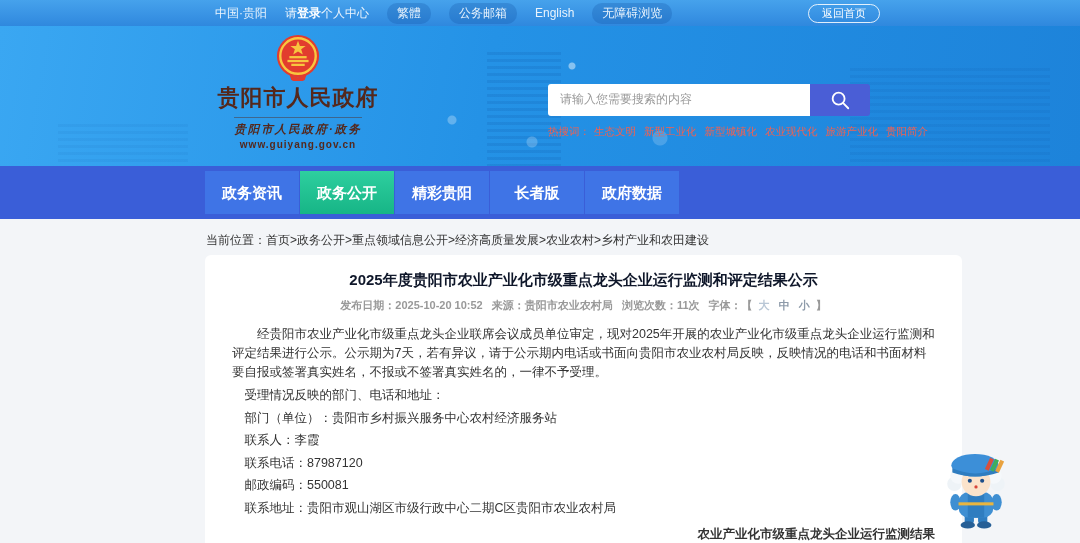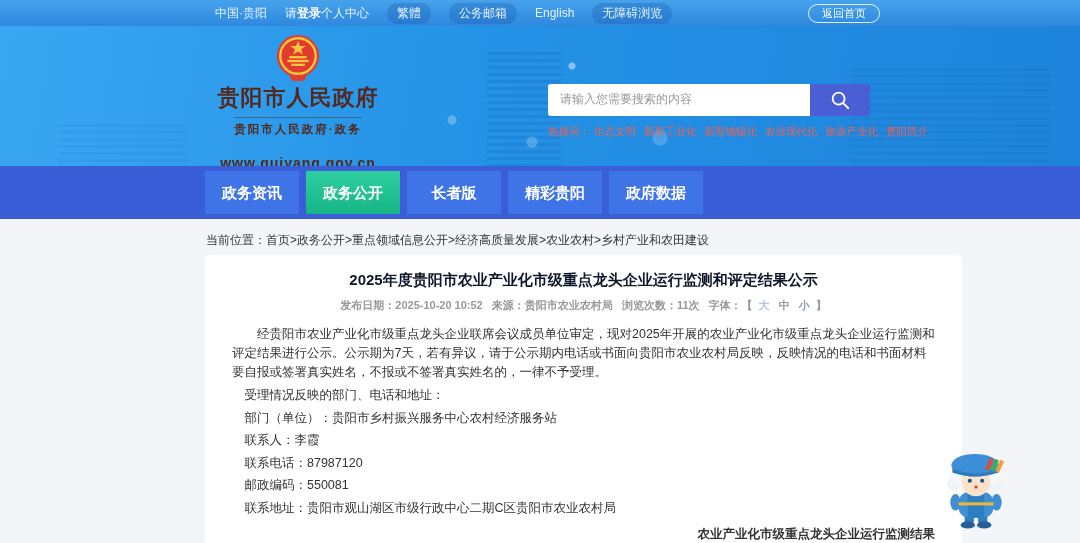--- a/index.html
+++ b/index.html
@@ -40,44 +40,44 @@
     radial-gradient(circle at 452px 94px, rgba(255,255,255,.28) 0 4px, transparent 5px),
     radial-gradient(circle at 532px 116px, rgba(255,255,255,.22) 0 5px, transparent 6px),
     radial-gradient(circle at 660px 112px, rgba(255,255,255,.18) 0 7px, transparent 8px); }
 
   .logo { position:absolute; left:208px; top:7px; width:180px; text-align:center; color:#54281c; }
   .logo svg { display:block; margin:0 auto; }
   .site-name { font-size:22px; font-weight:bold; letter-spacing:1px; white-space:nowrap; margin-top:2px; }
   .site-sub {
     display:inline-block; margin-top:4px; padding-top:4px;
     border-top:1px solid rgba(84,40,28,.45);
-    font-size:11.5px; font-weight:bold; letter-spacing:2px; white-space:nowrap;
-  }
-  .site-url { font-size:14px; font-weight:bold; letter-spacing:1px; margin-top:18px; }
+    font-size:11.5px; font-weight:bold; letter-spacing:2px; white-space:nowrap;font-style:italic;
+  }
+  .site-url { font-size:10px; font-weight:bold; letter-spacing:1px; margin-top:2px; }
 
   .search { position:absolute; left:548px; top:58px; }
   .search-row { display:flex; }
   .search-input {
     width:262px; height:32px; border:none; outline:none;
     border-radius:3px 0 0 3px; padding:0 12px; font-size:12px; color:#333;
     font-family:Liberation Mono, monospace;
   }
   .search-input::placeholder { color:#999; }
   .search-btn {
     width:60px; height:32px; border:none; background:#4a5ed6;
     border-radius:0 3px 3px 0; display:flex; align-items:center; justify-content:center; cursor:pointer;
   }
   .hot-row { margin-top:9px; font-size:10.5px; color:#f4604f; display:flex; align-items:center; white-space:nowrap; }
   .hot-label { margin-right:4px; }
   .hot-words { display:flex; gap:8px; }
   .hot-word { cursor:pointer; color:#f4604f; text-decoration:none; }
 
   
   .nav { height:53px; background:#3a5ed8; position:relative; }
-  .tabs { position:absolute; left:205px; top:5px; display:flex; gap:7px; }
+  .tabs { position:absolute; left:205px; top:5px; display:flex; gap:1px; }
   .tab {
     width:94px; height:43px; line-height:43px; text-align:center;
     color:#fff; font-size:15px; font-weight:bold; background:#3f74e6; cursor:pointer; white-space:nowrap;
   }
   .tab.active { background:linear-gradient(#2ecf9f,#17b586); }
 
   
   .breadcrumb { padding:13px 0 0 206px; font-size:12px; color:#333; }
   .breadcrumb .bc-path { cursor:pointer; }
 
@@ -166,23 +166,23 @@
 
 <div class="nav">
   <div class="tabs">
 
       <div class="tab">政务资讯</div>
 
       <div class="tab active">政务公开</div>
 
 
 
+      <div class="tab">精彩贵阳</div>
+
       <div class="tab">长者版</div>
-
-      <div class="tab">精彩贵阳</div>
 
       <div class="tab">政府数据</div>
     </div>
 </div>
 
 <div class="breadcrumb">
   <span>当前位置：</span><span class="bc-path">首页&gt;政务公开&gt;重点领域信息公开&gt;经济高质量发展&gt;农业农村&gt;乡村产业和农田建设</span>
 </div>
 
 <div class="card">

